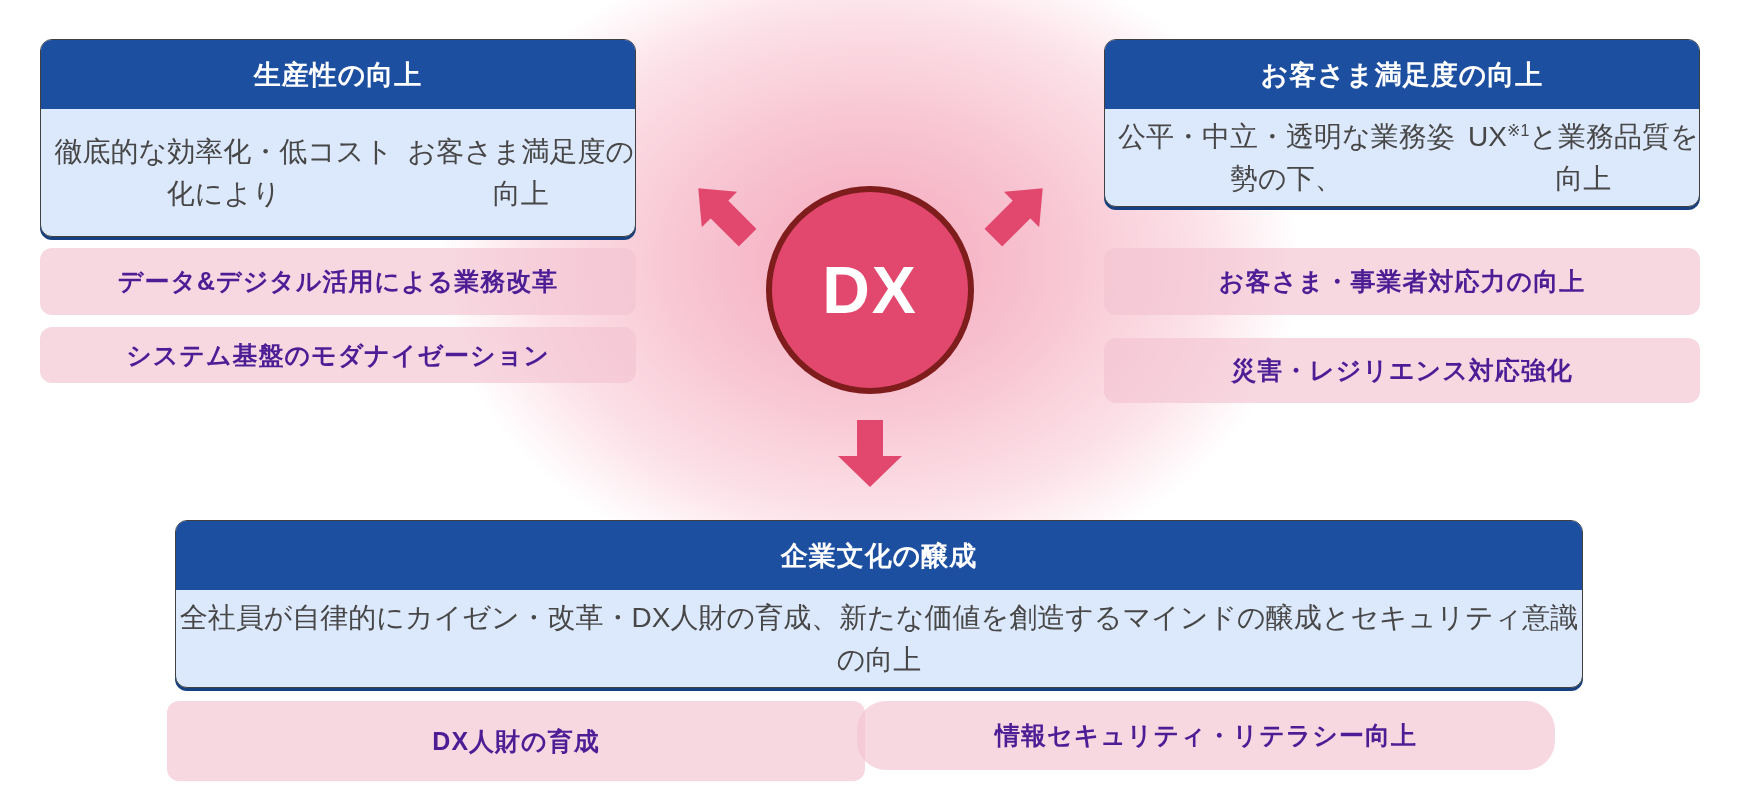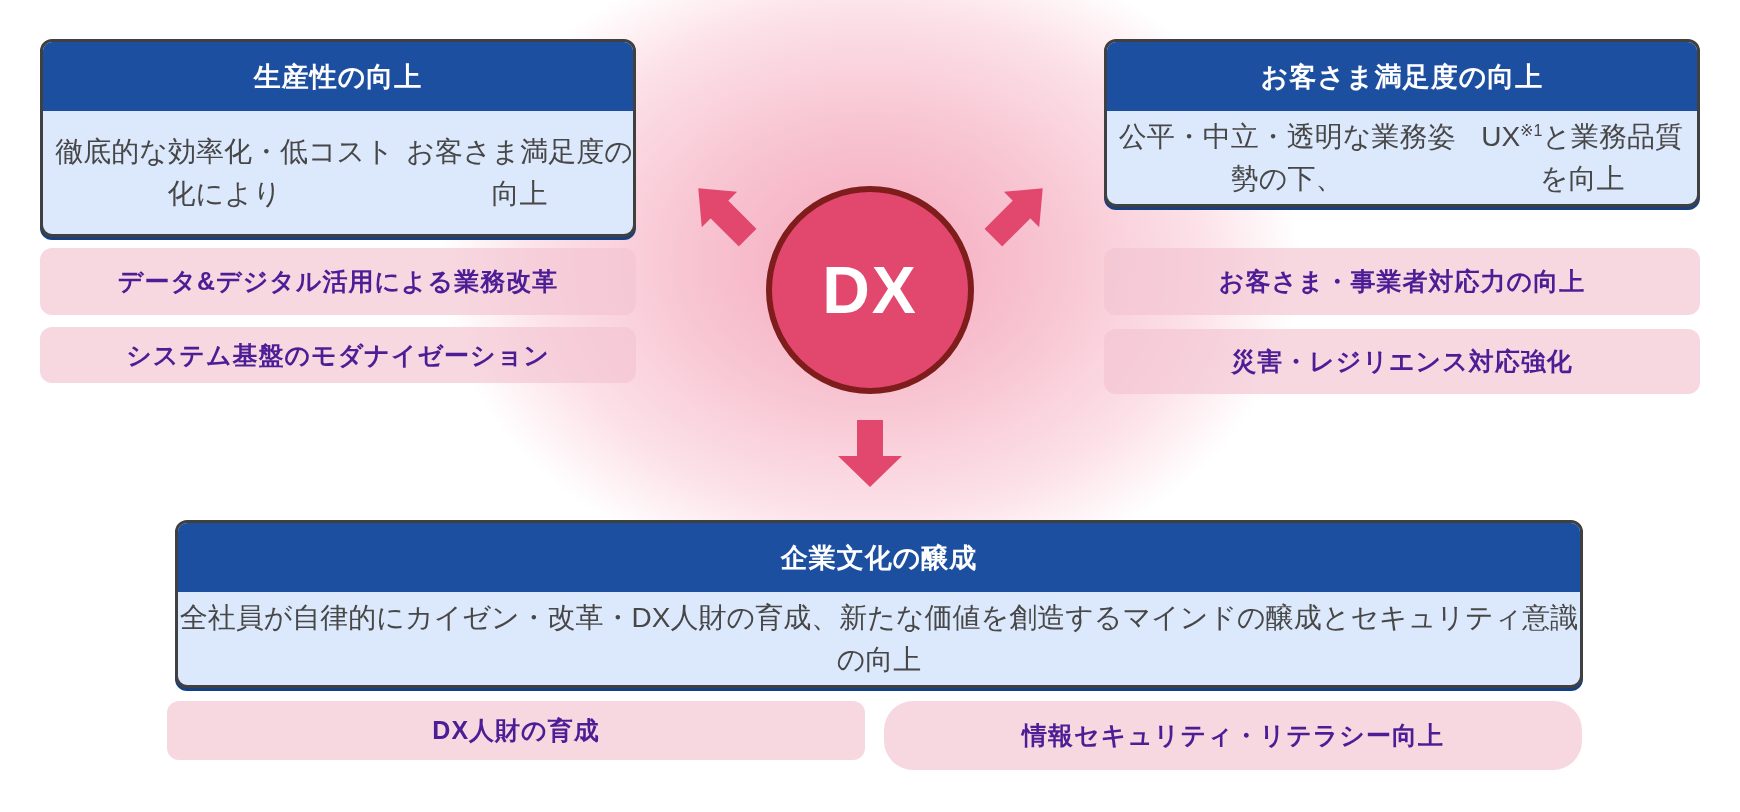--- a/index.html
+++ b/index.html
@@ -18,21 +18,21 @@
   .glow {
     position: absolute;
     inset: 0;
     background: radial-gradient(ellipse 500px 380px at 870px 262px,
       #f5a8bc 0%, #f8c6d3 38%, #fce1e8 66%, rgba(255,255,255,0) 86%);
   }
 
   
   .main-box {
     position: absolute;
-    border: 3px solid #404040;
+    border: 1px solid #404040;
     border-radius: 12px;
     background: #dce8fb;
     overflow: hidden;
     box-shadow: 0 3px 0 #16407f;
     display: flex;
     flex-direction: column;
   }
   .main-box-header {
     background: #1d4fa1;
     color: #ffffff;
@@ -144,36 +144,36 @@
     <div class="main-box-body">
       <div>公平・中立・透明な業務姿勢の下、</div>
       <div>
         <span>UX</span><sup>※1</sup><span>と業務品質を向上</span>
       </div>
     </div>
   </div>
   <div class="tag" style="left:1104px; top:248px; width:596px; height:67px;">
     <span>お客さま・事業者対応力の向上</span>
   </div>
-  <div class="tag" style="left:1104px; top:329px; width:596px; height:65px;align-items:center;">
+  <div class="tag" style="left:1104px; top:338px; width:596px; height:65px;align-items:center;">
     <span>災害・レジリエンス対応強化</span>
   </div>
 
   <div class="main-box" style="left:167px; top:520px; width:1408px; height:168px;margin-left:8px;">
     <div class="main-box-header">
       <span>企業文化の醸成</span>
     </div>
     <div class="main-box-body">
       <div>全社員が自律的にカイゼン・改革・DX人財の育成、新たな価値を創造するマインドの醸成とセキュリティ意識の向上</div>
     </div>
   </div>
-  <div class="tag" style="left:167px; top:701px; width:698px; height:59px;justify-content:center;">
+  <div class="tag" style="left:167px; top:701px; width:698px; height:80px;justify-content:center;">
     <span>DX人財の育成</span>
   </div>
-  <div class="tag" style="left:884px; top:701px; width:698px; height:69px;border-radius:29px;">
+  <div class="tag" style="left:857px; top:701px; width:698px; height:69px;border-radius:29px;">
     <span>情報セキュリティ・リテラシー向上</span>
   </div>
 
   <div class="dx-circle">
     <span>DX</span>
   </div>
 
   <div class="arrow-box" style="left:680px; top:170px;">
     <svg width="50" height="70" viewBox="0 0 50 70" class="rot-ul" aria-hidden="true">
       <rect class="arrow-fill" x="12.5" y="0" width="25" height="42"></rect>

